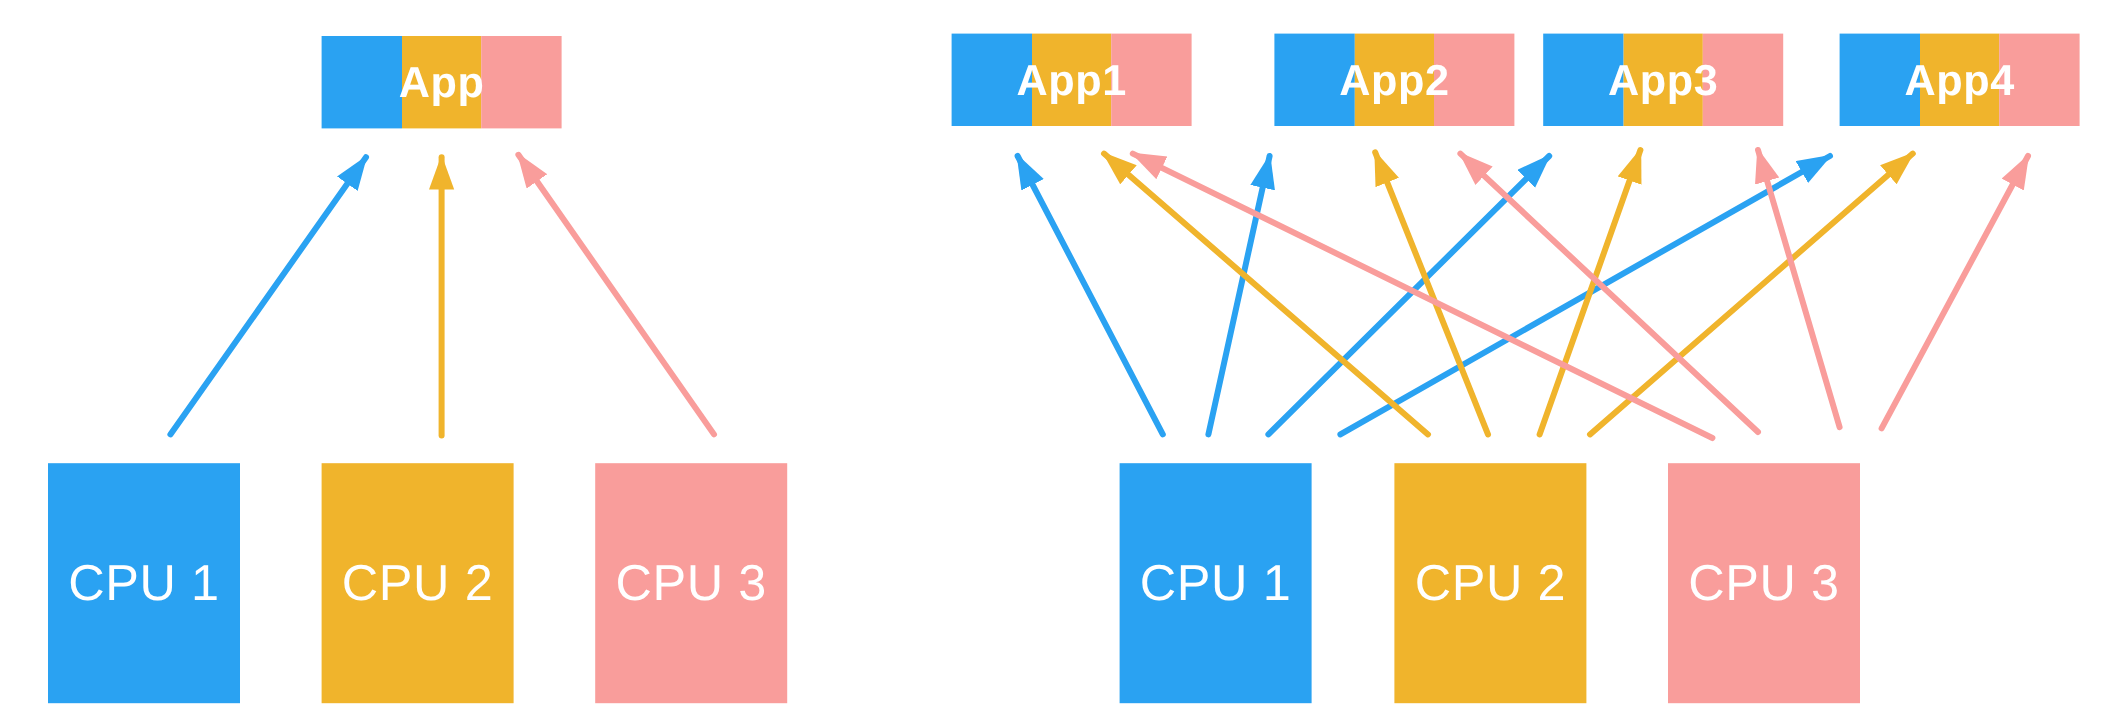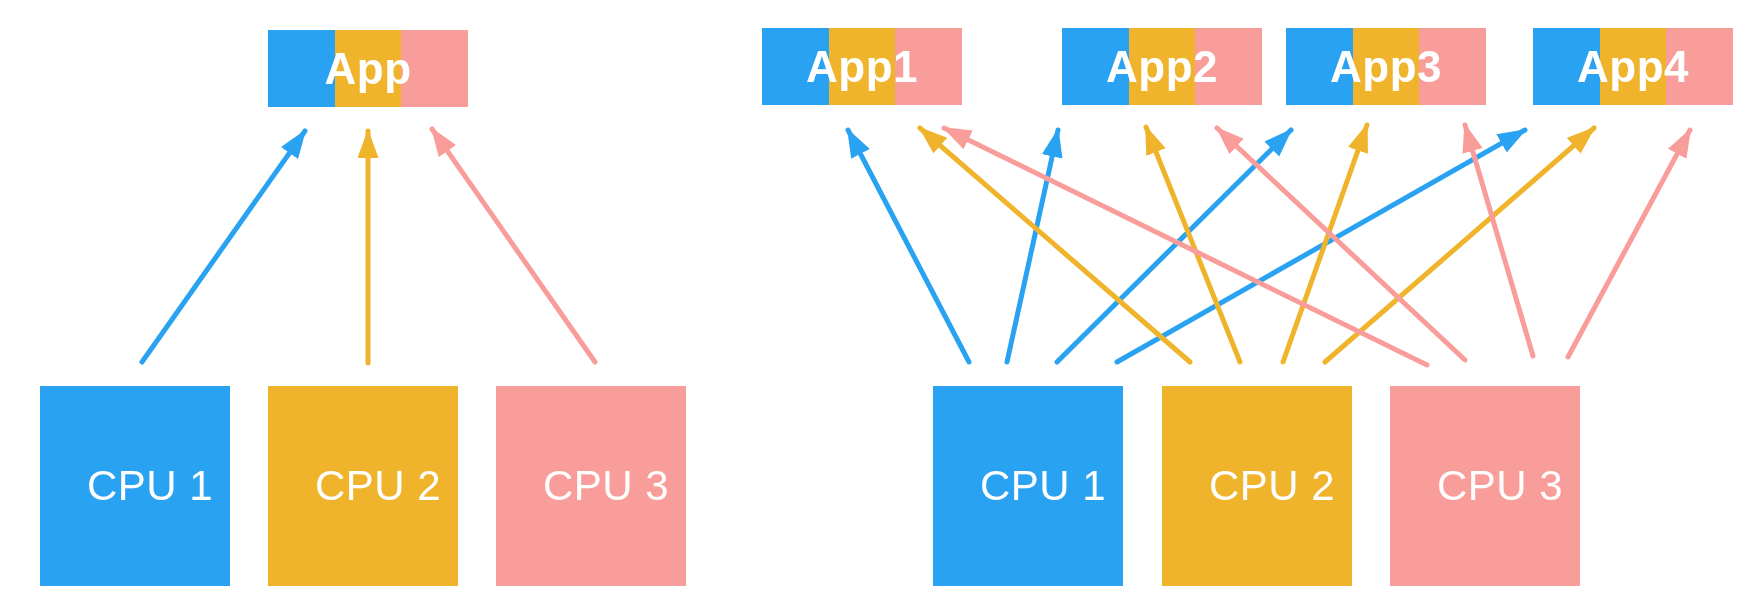--- a/index.html
+++ b/index.html
@@ -37,44 +37,43 @@
     position: absolute;
     left: 0;
     top: 0;
     width: 100%;
     height: 100%;
     display: flex;
     align-items: center;
     justify-content: center;
     color: #ffffff;
     font-weight: 700;
-    font-size: 44px;
+    font-size: 36px;
     letter-spacing: 0.5px;
   }
   .cpu-box {
     position: absolute;
     width: 160px;
     height: 200px;
     top: 386px;
     display: flex;
     align-items: center;
     justify-content: center;
     color: #ffffff;
     font-weight: 400;
     font-size: 42px;
     letter-spacing: 0.5px;
-    padding-left: 30px;
   }
   
   #left-app   { left: 268px; top: 30px; }
   #left-cpu1  { left: 40px;  }
   #left-cpu2  { left: 268px; }
   #left-cpu3  { left: 496px; }
   
-  #right-app1 { left: 762px;  top: 28px; text-decoration: underline; }
+  #right-app1 { left: 793px;  top: 28px; text-decoration: underline; }
   #right-app2 { left: 1041px; top: 28px; margin-left: 21px; }
   #right-app3 { left: 1286px; top: 28px; text-decoration: underline; }
   #right-app4 { left: 1533px; top: 28px; text-decoration: underline; }
   #right-cpu1 { left: 933px;  }
   #right-cpu2 { left: 1162px; }
   #right-cpu3 { left: 1390px; }
 </style>
 </head>
 <body>
 

